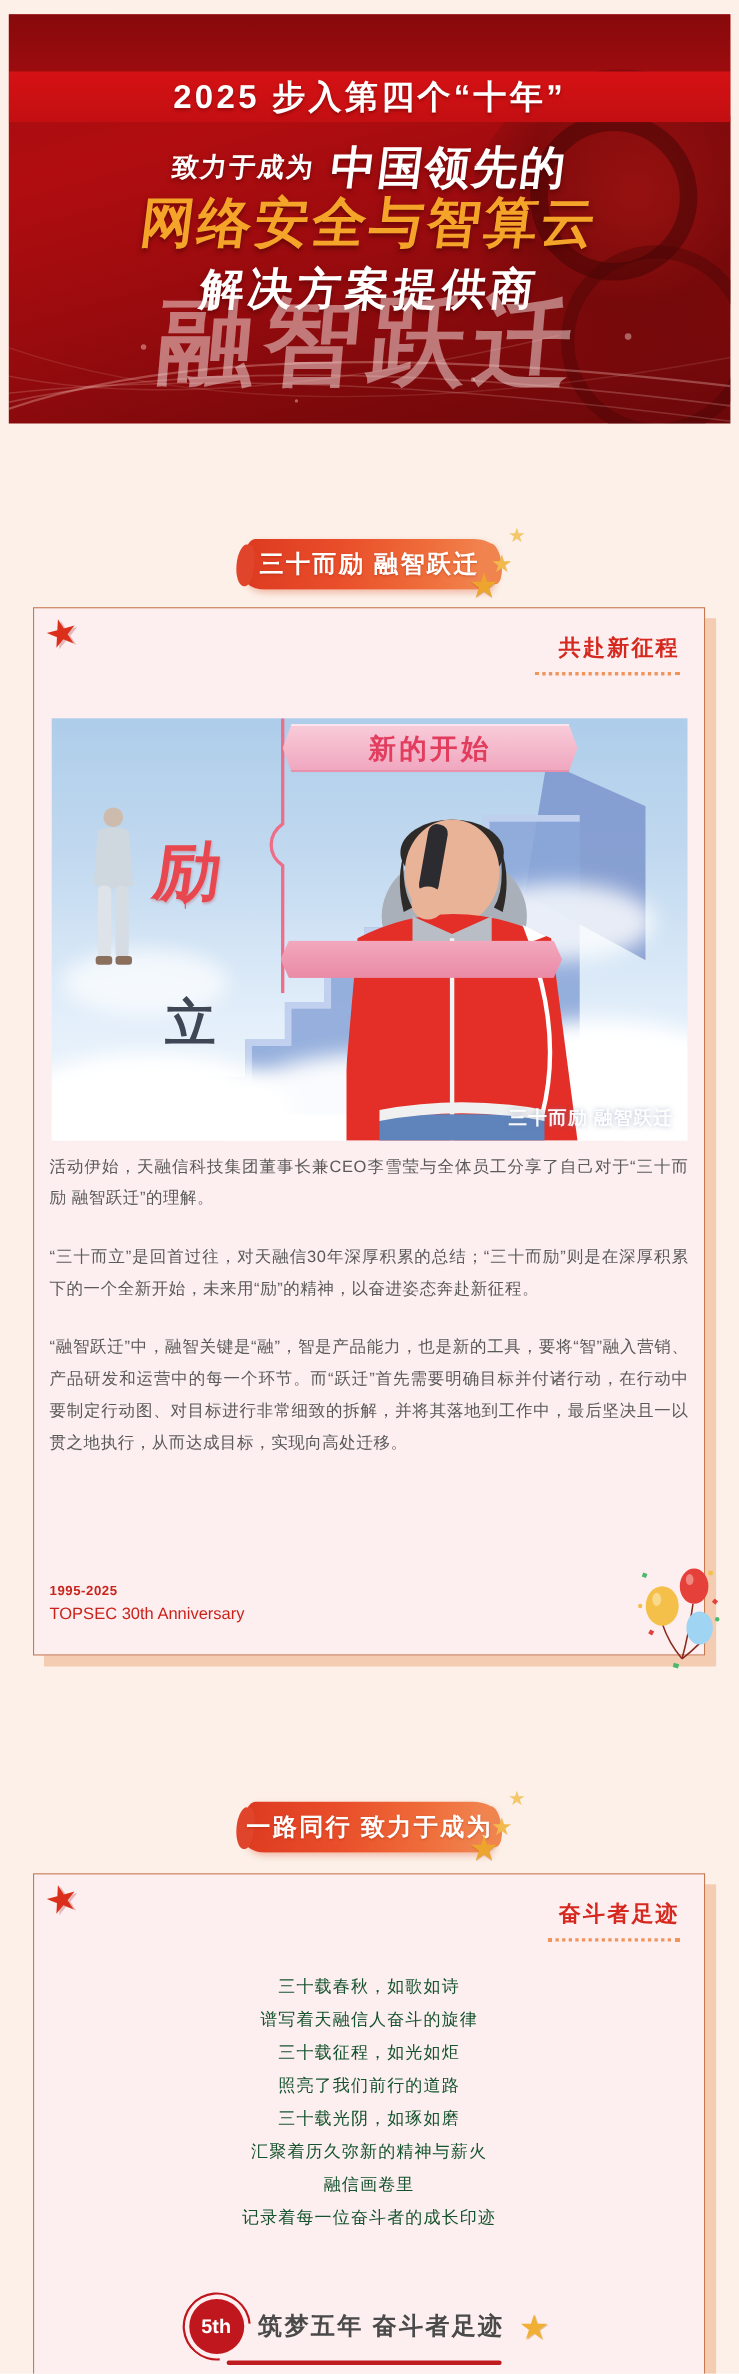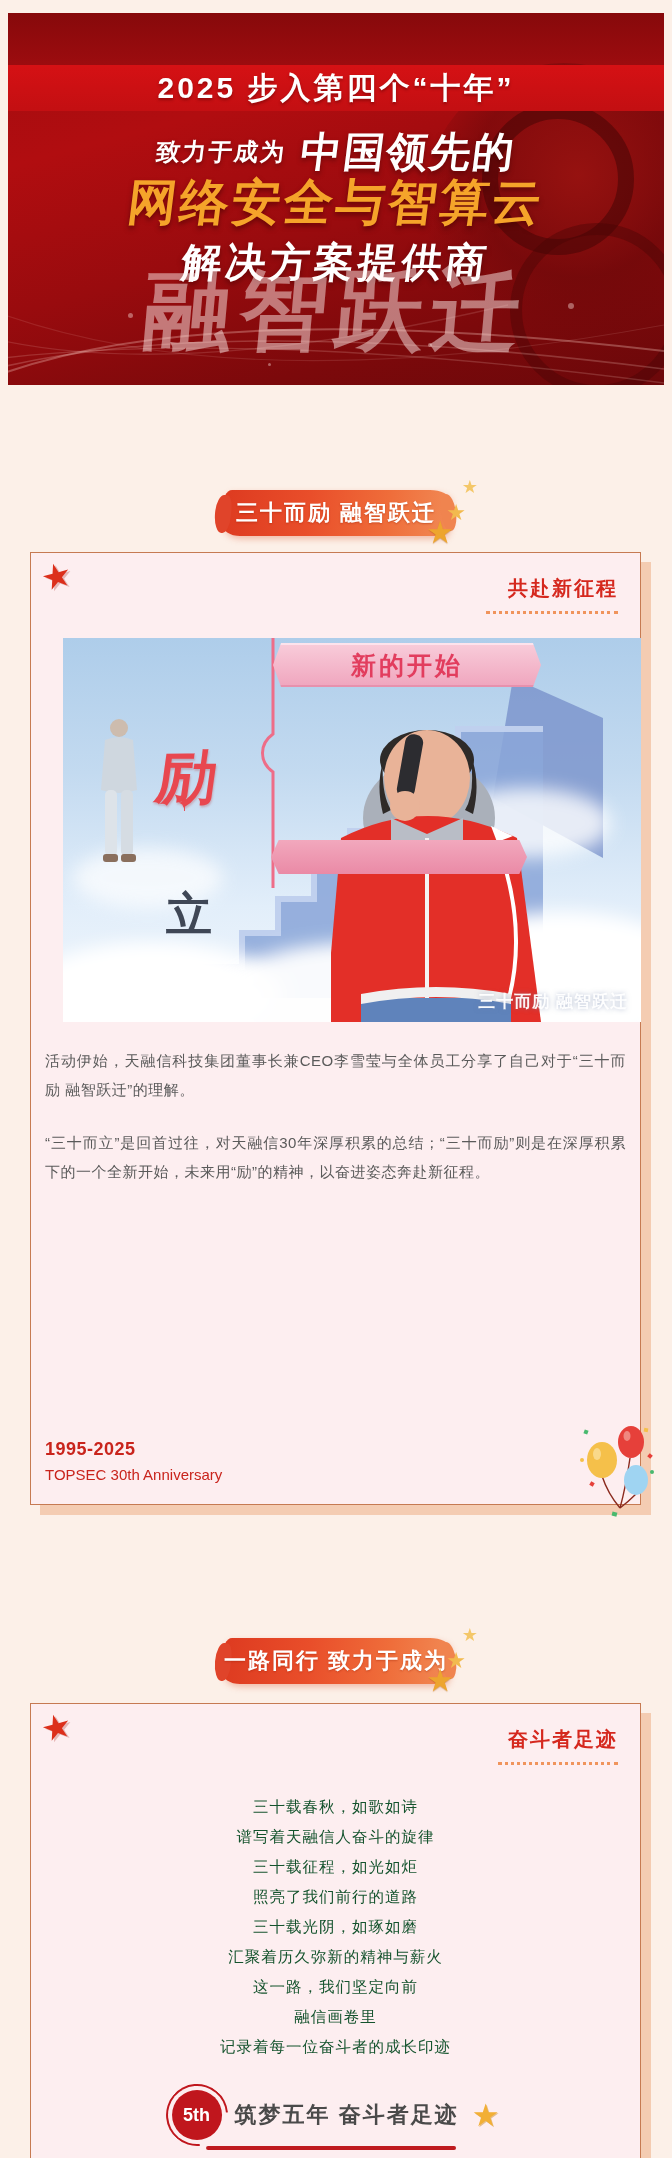--- a/index.html
+++ b/index.html
@@ -52,42 +52,42 @@
   .card-star{position:absolute;top:6px;left:10px;font-size:34px;line-height:1;color:#dc2f1b;
     transform:rotate(-15deg);text-shadow:2px 2px 0 rgba(160,20,10,.25);}
   .card-title{position:absolute;top:22px;right:22px;text-align:right;z-index:2;font-family:Liberation Mono, monospace;}
   .card-title .t{font-size:20px;font-weight:800;color:#d5281e;letter-spacing:2px;}
   .card-title .dots{margin-top:9px;border-bottom:3px dotted #f0945c;}
   .dots-w130{width:132px;margin-left:auto;}
   .dots-w120{width:120px;margin-left:auto;}
 
   
   .card1{top:552px;height:953px;}
-  .photo{position:absolute;left:16px;top:85px;width:578px;height:384px;overflow:hidden;
-    background:linear-gradient(180deg,#aecdea 0%,#c3daf0 35%,#e2eefa 70%,#f2f8fd 100%);margin-left:16px;}
+  .photo{position:absolute;left:16px;top:100px;width:578px;height:384px;overflow:hidden;
+    background:linear-gradient(180deg,#aecdea 0%,#c3daf0 35%,#e2eefa 70%,#f2f8fd 100%);}
   .cloud{position:absolute;background:#fff;border-radius:50%;filter:blur(9px);}
   .stage-banner{position:absolute;left:210px;top:5px;width:268px;height:40px;z-index:4;
     background:linear-gradient(180deg,#f8cbd9,#f0a7bf);border-top:2px solid #fde3ec;border-bottom:2px solid #e791ad;
     clip-path:polygon(3% 0,97% 0,100% 50%,97% 100%,3% 100%,0 50%);
     display:flex;align-items:center;justify-content:center;}
   .stage-banner .sb-label{color:#e23d5e;font-size:25px;font-weight:800;letter-spacing:3px;}
   .stage-banner2{position:absolute;left:208px;top:202px;width:256px;height:34px;z-index:2;
     background:linear-gradient(180deg,#f2a8bd,#ea8aa6);
     clip-path:polygon(3% 0,97% 0,100% 50%,97% 100%,3% 100%,0 50%);}
   .char-li{position:absolute;left:94px;top:100px;z-index:3;font-size:60px;font-weight:900;color:#e8474f;
     transform:skewX(-8deg);text-shadow:1px 2px 2px rgba(180,40,40,.25);}
   .char-arrow{position:absolute;left:116px;top:152px;z-index:3;font-size:22px;font-weight:700;color:#e8474f;}
   .char-li2{position:absolute;left:103px;top:246px;z-index:3;font-size:46px;font-weight:900;color:#3f4756;}
   .photo-watermark{position:absolute;right:13px;bottom:9px;z-index:6;color:rgba(255,255,255,.95);
     font-size:17px;font-weight:800;letter-spacing:1px;text-shadow:0 0 5px rgba(110,130,170,.5);}
   .svg-abs{position:absolute;}
   .card1-paragraphs{position:absolute;left:14px;right:14px;top:493px;}
   .card1-paragraphs p{margin:0 0 24px 0;font-size:15px;line-height:29px;color:#5a5a5a;text-align:justify;letter-spacing:.5px;}
   .card1-footer{position:absolute;left:14px;top:886px;}
-  .years{font-size:18px;font-weight:800;color:#c9241c;letter-spacing:.5px;}
+  .years{font-size:12px;font-weight:800;color:#c9241c;letter-spacing:.5px;}
   .caption{margin-top:6px;font-size:15px;color:#c9241c;}
   .balloons{position:absolute;right:-18px;bottom:-14px;z-index:5;}
 
   
   .card2{top:1703px;height:480px;}
   .poem{position:absolute;left:0;right:0;top:88px;text-align:center;}
   .poem div{font-size:15.5px;line-height:30px;color:#14532d;letter-spacing:1px;}
   .fifth-row{position:absolute;left:50%;top:386px;transform:translateX(-50%);
     display:flex;align-items:center;gap:13px;white-space:nowrap;}
   .fifth-badge{position:relative;width:50px;height:50px;border-radius:50%;background:#c0161d;
@@ -203,20 +203,21 @@
         <rect x="30" y="300" width="150" height="24" fill="#5f83bb"></rect>
         <path d="M30 296 Q105 282 180 296 L180 306 Q105 292 30 306 Z" fill="#f0f0f0"></path>
       </svg>
 
       <div class="photo-watermark">三十而励 融智跃迁</div>
     </div>
 
     <div class="card1-paragraphs">
       <p>活动伊始，天融信科技集团董事长兼CEO李雪莹与全体员工分享了自己对于“三十而励 融智跃迁”的理解。</p>
       <p>“三十而立”是回首过往，对天融信30年深厚积累的总结；“三十而励”则是在深厚积累下的一个全新开始，未来用“励”的精神，以奋进姿态奔赴新征程。</p>
+      <p>“融智跃迁”中，融智关键是“融”，智是产品能力，也是新的工具，要将“智”融入营销、产品研发和运营中的每一个环节。而“跃迁”首先需要明确目标并付诸行动，在行动中要制定行动图、对目标进行非常细致的拆解，并将其落地到工作中，最后坚决且一以贯之地执行，从而达成目标，实现向高处迁移。</p>
     </div>
 
     <div class="card1-footer">
       <div class="years">1995-2025</div>
       <div class="caption">TOPSEC 30th Anniversary</div>
     </div>
 
     <svg class="balloons" width="80" height="98" viewBox="0 0 80 98">
       <path d="M24 56 Q30 74 42 88" fill="none" stroke="#8a2a1e" stroke-width="1.4"></path>
       <path d="M52 38 Q48 66 42 88" fill="none" stroke="#8a2a1e" stroke-width="1.4"></path>
@@ -251,21 +252,20 @@
       <div class="dots dots-w120"></div>
     </div>
 
     <div class="poem">
       <div>三十载春秋，如歌如诗</div>
       <div>谱写着天融信人奋斗的旋律</div>
       <div>三十载征程，如光如炬</div>
       <div>照亮了我们前行的道路</div>
       <div>三十载光阴，如琢如磨</div>
       <div>汇聚着历久弥新的精神与薪火</div>
-      <div>这一路，我们坚定向前</div>
       <div>融信画卷里</div>
       <div>记录着每一位奋斗者的成长印迹</div>
     </div>
 
     <div class="fifth-row">
       <div class="fifth-badge">5th</div>
       <div class="fifth-label">筑梦五年 奋斗者足迹</div>
       <span class="fifth-star">★</span>
       <div class="fifth-underline"></div>
     </div>

